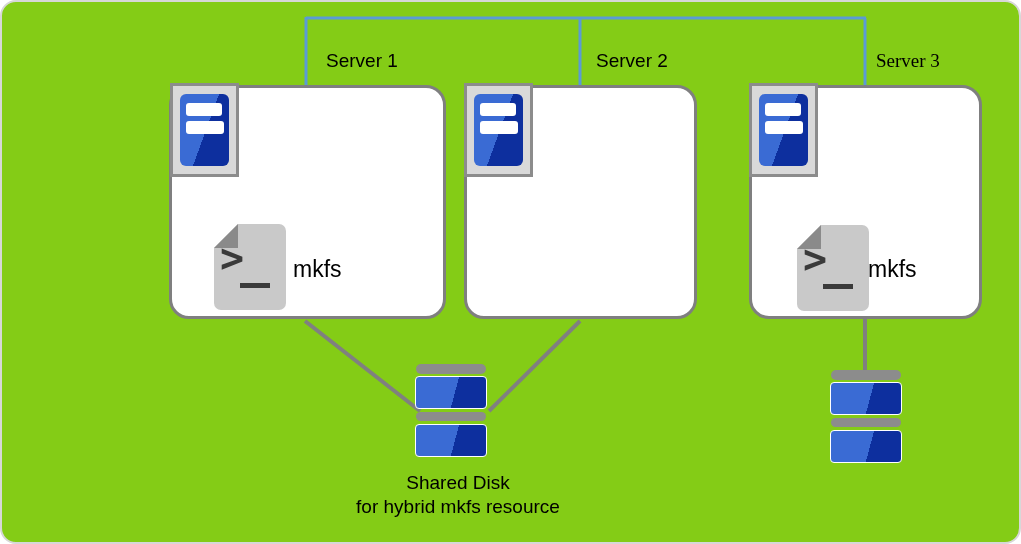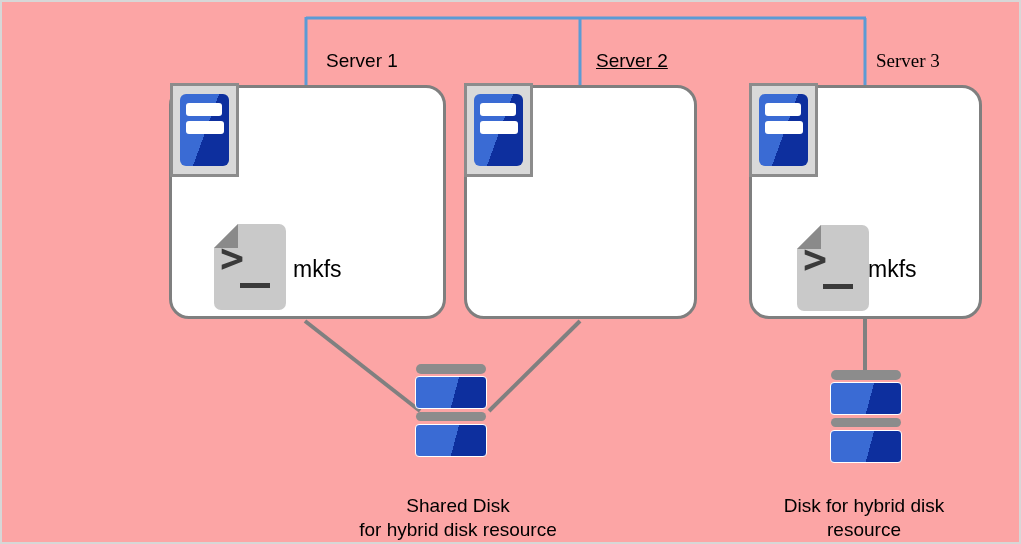--- a/index.html
+++ b/index.html
@@ -1,19 +1,19 @@
 <!DOCTYPE html>
 <html><head>
 <meta charset="utf-8">
 <style>
   html,body{margin:0;padding:0;background:#fff;}
   body{font-family:"Liberation Sans",sans-serif;color:#000;}
   .canvas{
-    position:relative;width:1021px;height:544px;background:#fca5a5;
-    border:2px solid #D7D7D7;border-radius:0;box-sizing:border-box;overflow:hidden;
+    position:relative;width:1021px;height:544px;background:#84cc16;
+    border:2px solid #D7D7D7;border-radius:16px;box-sizing:border-box;overflow:hidden;
   }
   .lines-overlay{position:absolute;left:0;top:0;width:1021px;height:544px;pointer-events:none;}
   .server-box{
     position:absolute;background:#fff;border:3px solid #7F7F7F;border-radius:20px;
     box-sizing:border-box;
   }
   .server-label{
     position:absolute;font-size:19px;color:#000;white-space:nowrap;
   }
   .icon-frame{
@@ -50,21 +50,21 @@
   .disk{position:absolute;width:72px;}
   .disk .pill{
     position:absolute;left:1px;width:70px;height:10px;background:#8C8C8C;border-radius:5px;
   }
   .disk .platter{
     position:absolute;left:0;width:72px;height:33px;border-radius:4px;
     background:linear-gradient(105deg,#3A6BD4 55%,#0D2F9E 55%);
     border:1px solid #fff;box-sizing:border-box;
   }
   .disk-caption{
-    position:absolute;width:260px;text-align:center;font-size:19px;line-height:24px;color:#000;margin-top:23px;
+    position:absolute;width:260px;text-align:center;font-size:19px;line-height:24px;color:#000;
   }
 </style>
 </head>
 <body>
 
 <div class="canvas">
 
   <svg class="lines-overlay" width="1021" height="544" viewBox="0 0 1021 544">
 
     <g stroke="#5B9BD5" stroke-width="3" fill="none">
@@ -75,21 +75,21 @@
     </g>
 
     <g stroke="#808080" stroke-width="4" fill="none">
       <path d="M303,319 L418,409"></path>
       <path d="M578,319 L487,409"></path>
       <path d="M863,317 V368"></path>
     </g>
   </svg>
 
   <div class="server-label" style="left:324px;top:48px;">Server 1</div>
-  <div class="server-label" style="left:594px;top:48px;text-decoration:underline;">Server 2</div>
+  <div class="server-label" style="left:594px;top:48px;">Server 2</div>
   <div class="server-label" style="left:874px;top:48px;font-family:Liberation Serif, serif;">Server 3</div>
 
   <div class="server-box" style="left:167px;top:83px;width:277px;height:234px;"></div>
   <div class="icon-frame" style="left:168px;top:81px;">
     <div class="tower">
       <div class="bar b1"></div>
       <div class="bar b2"></div>
     </div>
   </div>
   <div class="doc-icon" style="left:212px;top:222px;">
@@ -132,20 +132,16 @@
 
   <div class="disk" style="left:828px;top:368px;height:94px;">
     <div class="pill" style="top:0px;"></div>
     <div class="platter" style="top:12px;"></div>
     <div class="pill" style="top:48px;height:9px;"></div>
     <div class="platter" style="top:60px;"></div>
   </div>
 
   <div class="disk-caption" style="left:326px;top:469px;">
     <div>Shared Disk</div>
-    <div>for hybrid disk resource</div>
-  </div>
-  <div class="disk-caption" style="left:732px;top:469px;">
-    <div>Disk for hybrid disk</div>
-    <div>resource</div>
+    <div>for hybrid mkfs resource</div>
   </div>
 
 </div>
 
 </body></html>

